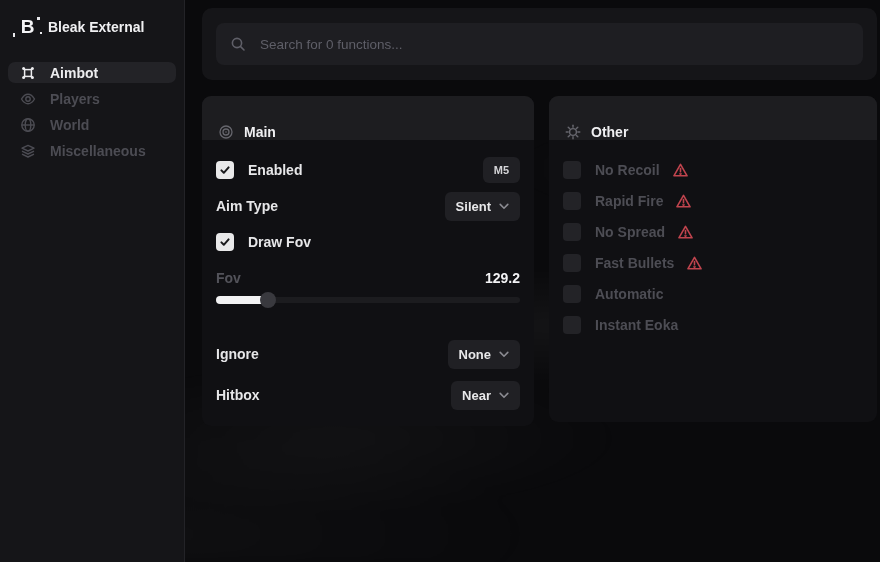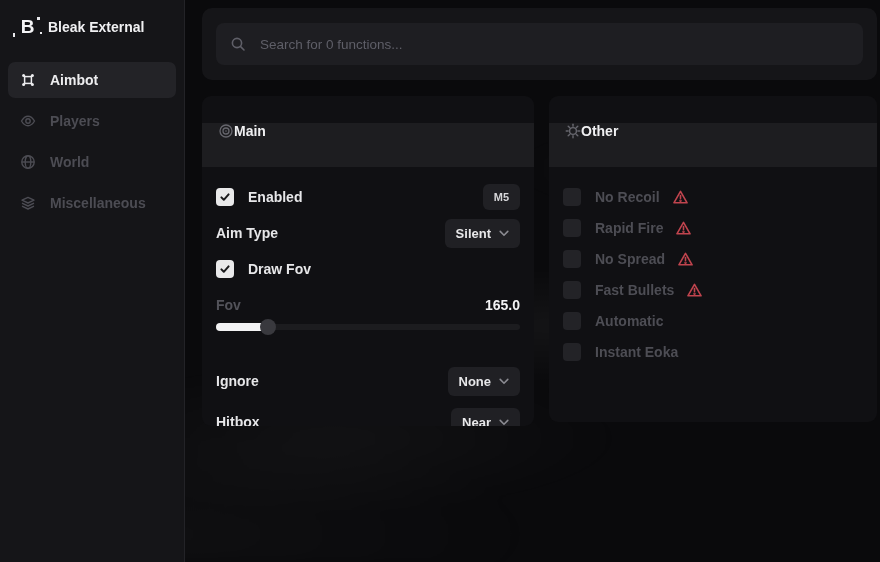--- a/index.html
+++ b/index.html
@@ -17,37 +17,37 @@
   .sidebar{position:absolute;left:0;top:0;bottom:0;width:185px;background:#151518;border-right:1px solid #232327;padding:12px 8px;}
   .brand{display:flex;align-items:center;gap:10px;padding:4px 8px 16px 8px;}
   .logo{position:relative;width:22px;height:22px;display:flex;align-items:center;justify-content:center;
     font-weight:800;font-size:19px;color:#f4f4f6;letter-spacing:-1px;}
   .logo i{position:absolute;background:#e9e9ec;}
   .logo i.g1{width:3px;height:3px;right:-2px;top:1px;}
   .logo i.g2{width:2px;height:2px;right:-4px;bottom:4px;}
   .logo i.g3{width:2px;height:4px;left:-3px;bottom:1px;}
   .brand-title{font-size:14px;font-weight:700;color:#f0f0f2;}
   .nav{display:flex;flex-direction:column;gap:5px;margin-top:8px;}
-  .nav-item{display:flex;align-items:center;gap:14px;height:36px;padding:0 12px;border-radius:7px;
+  .nav-item{display:flex;align-items:center;gap:14px;height:21px;padding:0 12px;border-radius:7px;
     font-size:14px;font-weight:600;color:#4c4c53;cursor:pointer;}
   .nav-item .nicon{display:flex;align-items:center;color:#4c4c53;}
   .nav-item.active{background:#232327;color:#ededef;}
   .nav-item.active .nicon{color:#ededef;}
   
   .content{position:absolute;left:186px;top:0;right:0;bottom:0;padding:8px 3px 0 16px;}
   .search-wrap{background:#151518;border-radius:10px;height:72px;padding:15px 14px;}
   .search-input{display:flex;align-items:center;gap:12px;background:#1e1e22;border-radius:8px;height:42px;padding:0 14px;}
   .search-input input{flex:1;background:transparent;border:none;outline:none;color:#c9c9ce;font-size:13.5px;}
   .search-input input::placeholder{color:#5f5f68;}
   .search-icon{color:#5f5f68;display:flex;}
   .panels{display:flex;gap:15px;margin-top:16px;}
   .panel{background:#101013;border-radius:9px;overflow:hidden;}
   .panel-main{width:332px;height:330px;}
   .panel-other{flex:1;height:326px;}
-  .panel-header{display:flex;align-items:flex-start;gap:0;height:44px;background:#1d1d20;padding:0 16px;margin-top:27px;}
+  .panel-header{display:flex;align-items:flex-end;gap:10px;height:44px;background:#1d1d20;padding:0 16px;}
   .panel-title{font-size:14px;font-weight:700;color:#f0f0f2;}
   .hicon{display:flex;color:#66666d;}
   .panel-body{padding:10px 14px;}
   
   .row{display:flex;align-items:center;height:28px;margin-top:8px;}
   .row:first-child{margin-top:6px;}
   .row .grow{flex:1;}
   .rlabel{font-size:14px;font-weight:600;color:#e7e7e9;}
   .cb{width:18px;height:18px;border-radius:4px;background:#e9e9ea;display:inline-flex;align-items:center;justify-content:center;margin-right:14px;flex:none;cursor:pointer;}
   .cb svg{display:block;}
@@ -182,21 +182,21 @@
               <svg width="12" height="12" viewBox="0 0 12 12" fill="none" stroke="#1a1a1c" stroke-width="2" stroke-linecap="round" stroke-linejoin="round">
                   <path d="M2.4 6.4 L4.8 8.8 L9.6 3.4"></path>
                 </svg>
             </span>
             <span class="rlabel">Draw Fov</span>
           </div>
 
           <div class="row" style="height:20px;margin-top:12px;">
             <span class="fov-label">Fov</span>
             <span class="grow"></span>
-            <span class="fov-value">165.0</span>
+            <span class="fov-value">129.2</span>
           </div>
 
           <div class="slider">
             <div class="track"></div>
             <div class="fill" style="width: 17%;"></div>
             <div class="thumb" style="left: 17%;"></div>
           </div>
 
           <div class="row" style="margin-top:32px;">
             <span class="rlabel">Ignore</span>

